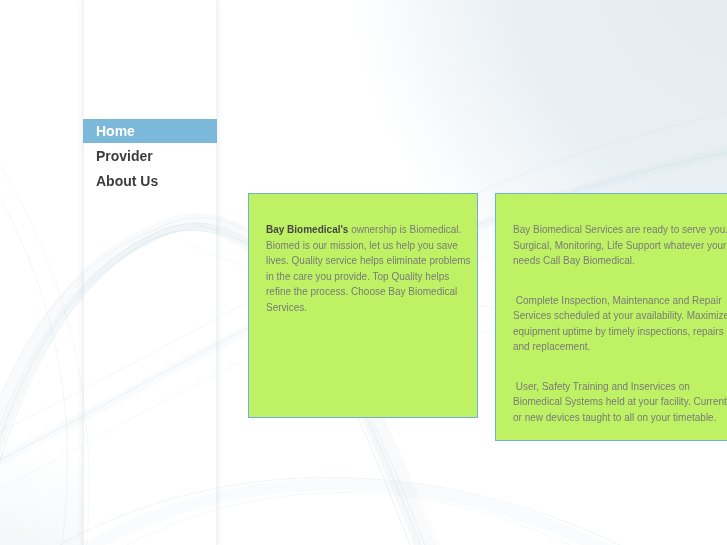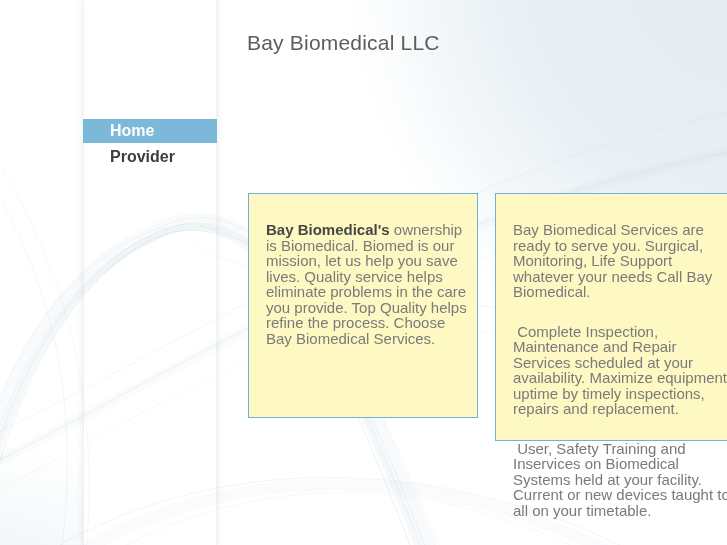--- a/index.html
+++ b/index.html
@@ -61,22 +61,22 @@
     top: 119px;
     width: 134px;
     z-index: 3;
     list-style: none;
     margin: 0;
     padding: 0;
   }
   .nav-item {
     height: 25px;
     line-height: 25px;
-    padding-left: 27px;
-    font-size: 16px;
+    padding-left: 13px;
+    font-size: 14px;
     font-weight: bold;
     color: #3d3d3d;
     cursor: pointer;
     box-sizing: border-box;
   }
   .nav-item.active {
     height: 24px;
     line-height: 24px;
     margin-bottom: 1px;
     background: #7cb8d9;
@@ -90,24 +90,24 @@
     margin: 0;
     font-size: 10.5px;
     line-height: 16px;
     color: #7a7a7a;
     white-space: pre-wrap;
     z-index: 3;
   }
   .info-box {
     position: absolute;
     top: 193px;
-    background: #fef9c3;
+    background: #bef264;
     border: 1px solid #6fb1d7;
     box-sizing: border-box;
-    font-size: 15px;
+    font-size: 10px;
     line-height: 15.5px;
     color: #7a7a7a;
     z-index: 3;
   }
   .info-box p {
     margin: 0 0 24px 0;
     white-space: pre-wrap;
   }
   .info-box .lead-bold {
     font-weight: bold;
@@ -155,28 +155,30 @@
 
       <path stroke-opacity="0.15" d="M-10,180 C60,300 80,420 60,560"></path>
       <path stroke-opacity="0.12" d="M-10,150 C75,280 100,420 85,560"></path>
 
       <path stroke-opacity="0.16" d="M60,545 C220,455 430,455 620,545"></path>
       <path stroke-opacity="0.12" d="M100,560 C250,470 430,470 600,560"></path>
       <path stroke-opacity="0.07" stroke-width="12" d="M80,552 C235,462 430,462 610,552"></path>
     </g>
   </svg>
 
-  <h1 class="page-title">Bay Biomedical LLC</h1>
 
   <ul class="nav-menu">
     <li class="nav-item active">
       <span>Home</span>
     </li>
     <li class="nav-item">
       <span>Provider</span>
+    </li>
+    <li class="nav-item">
+      <span>About Us</span>
     </li>
   </ul>
 
 
   <div class="info-box box-left">
     <p><span class="lead-bold">Bay Biomedical's</span><span> ownership is Biomedical. Biomed is our mission, let us help you save lives. Quality service helps eliminate problems in the care you provide. Top Quality helps refine the process. Choose Bay Biomedical Services.</span></p>
   </div>
 
   <div class="info-box box-right">
     <p>Bay Biomedical Services are ready to serve you. Surgical, Monitoring, Life Support whatever your needs Call Bay Biomedical.</p>

